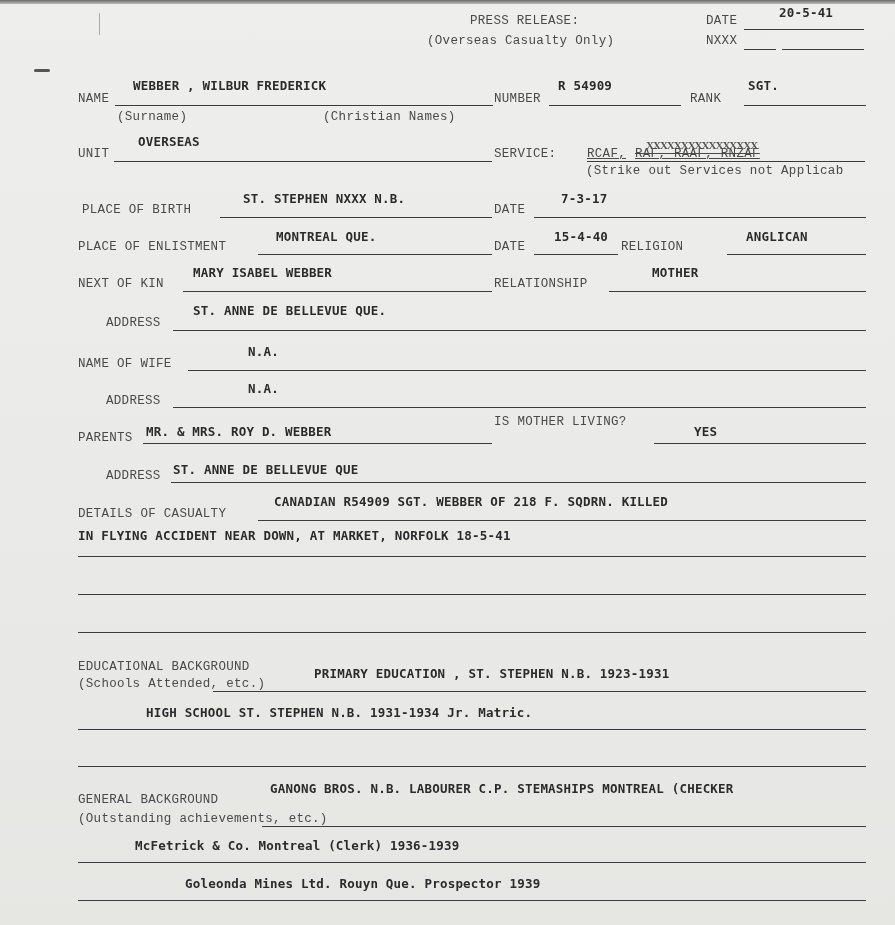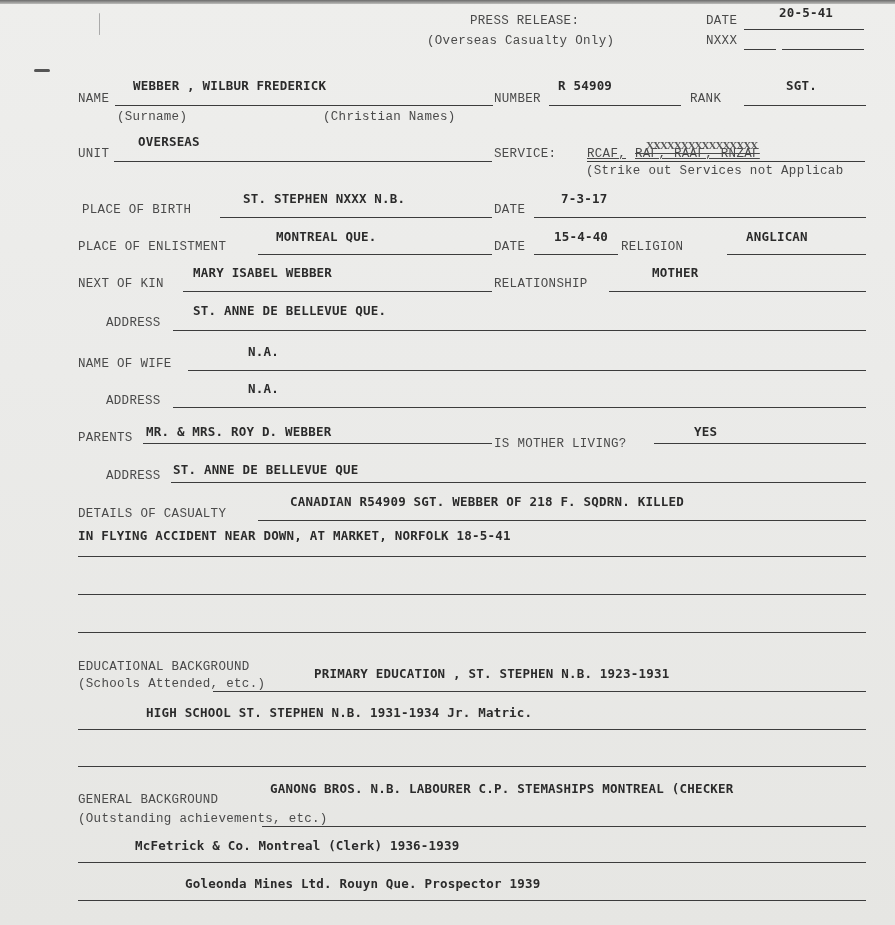--- a/index.html
+++ b/index.html
@@ -57,21 +57,21 @@
 
   <span class="lbl" style="left:78px;top:92px;">NAME</span>
   <span class="typed" style="left:133px;top:78px;">WEBBER , WILBUR  FREDERICK</span>
   <div class="line" style="left:115px;top:105px;width:378px;"></div>
   <span class="lbl" style="left:117px;top:110px;">(Surname)</span>
   <span class="lbl" style="left:323px;top:110px;">(Christian Names)</span>
   <span class="lbl" style="left:494px;top:92px;">NUMBER</span>
   <span class="typed" style="left:558px;top:78px;">R 54909</span>
   <div class="line" style="left:549px;top:105px;width:132px;"></div>
   <span class="lbl" style="left:690px;top:92px;">RANK</span>
-  <span class="typed" style="left:748px;top:78px;margin-left:38px;">SGT.</span>
+  <span class="typed" style="left:748px;top:78px;">SGT.</span>
   <div class="line" style="left:744px;top:105px;width:122px;"></div>
 
   <span class="lbl" style="left:78px;top:147px;">UNIT</span>
   <span class="typed" style="left:138px;top:134px;">OVERSEAS</span>
   <div class="line" style="left:114px;top:161px;width:378px;"></div>
   <span class="lbl" style="left:494px;top:147px;">SERVICE:</span>
   <span class="lbl" style="left:587px;top:147px;text-decoration:underline;">RCAF,</span>
   <span class="lbl strike" style="left:635px;top:147px;text-decoration:underline line-through;">RAF, RAAF, RNZAF</span>
   <span class="x-over" style="left:646px;top:139px;">XXXXXXXXXXXXXXXX</span>
   <div class="line" style="left:587px;top:161px;width:278px;"></div>
@@ -108,30 +108,30 @@
   <span class="lbl" style="left:78px;top:357px;">NAME OF WIFE</span>
   <span class="typed" style="left:248px;top:344px;">N.A.</span>
   <div class="line" style="left:188px;top:370px;width:678px;"></div>
   <span class="lbl" style="left:106px;top:394px;">ADDRESS</span>
   <span class="typed" style="left:248px;top:381px;">N.A.</span>
   <div class="line" style="left:173px;top:407px;width:693px;"></div>
 
   <span class="lbl" style="left:78px;top:431px;">PARENTS</span>
   <span class="typed" style="left:146px;top:424px;">MR. &amp; MRS. ROY D. WEBBER</span>
   <div class="line" style="left:143px;top:443px;width:349px;"></div>
-  <span class="lbl" style="left:494px;top:437px;text-align:right;">IS MOTHER LIVING?</span>
+  <span class="lbl" style="left:494px;top:415px;text-align:right;">IS MOTHER LIVING?</span>
   <span class="typed" style="left:694px;top:424px;">YES</span>
   <div class="line" style="left:654px;top:443px;width:212px;"></div>
 
   <span class="lbl" style="left:106px;top:469px;">ADDRESS</span>
   <span class="typed" style="left:173px;top:462px;">ST. ANNE DE BELLEVUE  QUE</span>
   <div class="line" style="left:171px;top:482px;width:695px;"></div>
 
   <span class="lbl" style="left:78px;top:507px;">DETAILS OF CASUALTY</span>
-  <span class="typed" style="left:290px;top:494px;">CANADIAN  R54909  SGT.  WEBBER  OF 218 F. SQDRN.  KILLED</span>
+  <span class="typed" style="left:274px;top:494px;">CANADIAN  R54909  SGT.  WEBBER  OF 218 F. SQDRN.  KILLED</span>
   <div class="line" style="left:258px;top:520px;width:608px;"></div>
   <span class="typed" style="left:78px;top:528px;">IN FLYING ACCIDENT NEAR DOWN, AT MARKET, NORFOLK    18-5-41</span>
   <div class="line" style="left:78px;top:556px;width:788px;"></div>
   <div class="line" style="left:78px;top:594px;width:788px;"></div>
   <div class="line" style="left:78px;top:632px;width:788px;"></div>
 
   <span class="lbl" style="left:78px;top:660px;">EDUCATIONAL BACKGROUND</span>
   <span class="lbl" style="left:78px;top:677px;">(Schools Attended, etc.)</span>
   <span class="typed" style="left:314px;top:666px;">PRIMARY EDUCATION , ST. STEPHEN N.B.  1923-1931</span>
   <div class="line" style="left:213px;top:691px;width:653px;"></div>

